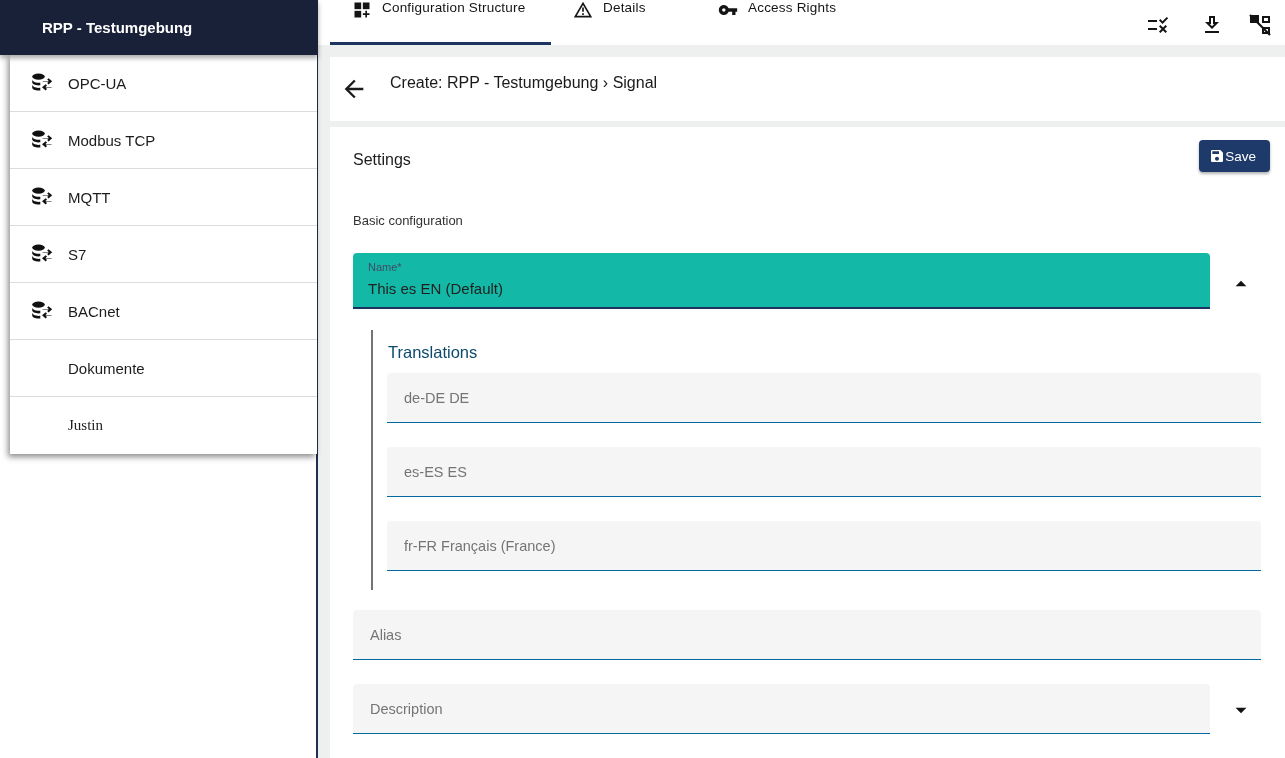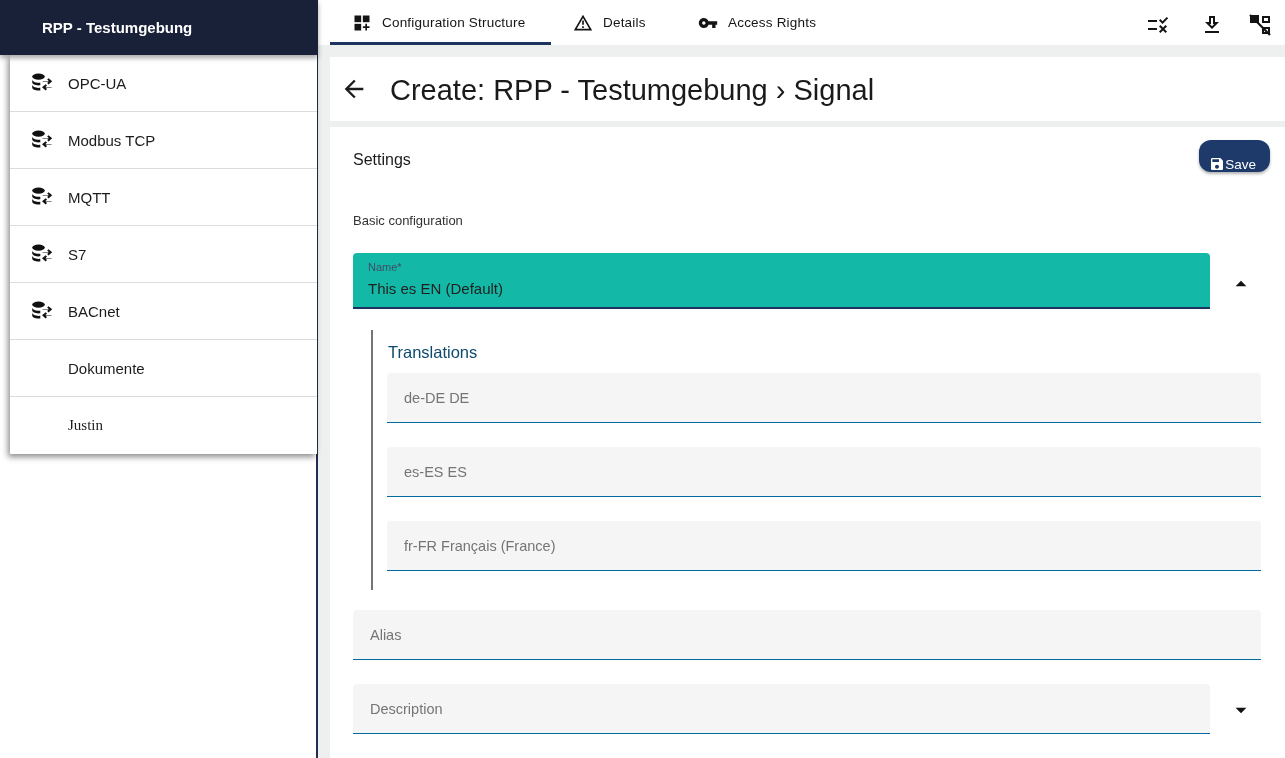--- a/index.html
+++ b/index.html
@@ -15,37 +15,37 @@
   .side-panel { position:absolute; left:10px; top:55px; width:307px; background:#fff;
     box-shadow:-2px 3px 6px rgba(0,0,0,.45); z-index:4; }
   .side-item { height:57px; display:flex; align-items:center; border-bottom:1px solid #dcdcdc;
     cursor:pointer; background:#fff; }
   .side-item .ic { width:24px; height:24px; margin-left:20px; flex:0 0 24px; color:#111; }
   .side-item .spacer { width:24px; margin-left:20px; flex:0 0 24px; }
   .side-item .lbl { margin-left:14px; font-size:15px; color:#1c1c1c; }
 
   
   .tabbar { position:absolute; left:318px; top:0; width:967px; height:45px; background:#fff; }
-  .tab { position:absolute; top:0; height:45px; display:flex; align-items:center; cursor:pointer; }
+  .tab { position:absolute; top:0; height:45px; display:flex; align-items:flex-start; cursor:pointer; }
   .tab .tic { width:20px; height:20px; color:#141414; margin-right:10px; }
   .tab .tlbl { font-size:13.5px; font-weight:500; color:#141414; letter-spacing:.2px; }
   .tab-underline { position:absolute; left:12px; top:42px; width:221px; height:3px; background:#1d3461; }
   .tb-action { position:absolute; top:13px; width:24px; height:24px; color:#141414; cursor:pointer; }
 
   .content { position:absolute; left:318px; top:45px; width:967px; height:713px; background:#eef0f0; }
 
   .title-card { position:absolute; left:12px; top:12px; right:0; height:64px; background:#fff; }
   .back-btn { position:absolute; left:10px; top:18px; width:28px; height:28px; color:#1c1c1c; cursor:pointer; }
-  .page-title { position:absolute; left:60px; top:17px; font-size:29px; color:#1a1a1a; }
+  .page-title { position:absolute; left:60px; top:17px; font-size:16px; color:#1a1a1a; }
 
   .main-card { position:absolute; left:12px; top:82px; right:0; bottom:0; background:#fff; }
   .settings-label { position:absolute; left:23px; top:24px; font-size:16px; color:#1c1c1c; }
   .save-btn { position:absolute; right:15px; top:13px; height:32px; padding:0 14px 0 10px;
-    background:#1e3a6a; border:none; border-radius:12px; color:#fff; font-size:13.5px;
-    font-family:inherit; display:flex; align-items:flex-end; cursor:pointer;
+    background:#1e3a6a; border:none; border-radius:4px; color:#fff; font-size:13.5px;
+    font-family:inherit; display:flex; align-items:center; cursor:pointer;
     box-shadow:0 2px 3px rgba(0,0,0,.3); }
   .save-btn .sic { width:16px; height:16px; }
 
   .group-label { position:absolute; left:23px; top:86px; font-size:13px; color:#323232; }
 
   .field { position:absolute; background:#f5f5f5; border-radius:4px 4px 0 0;
     border-bottom:1px solid #0369a1; }
   .field input { position:absolute; left:0; top:0; width:100%; height:100%; border:none;
     background:transparent; outline:none; font-family:inherit; font-size:14.5px; color:#1f1f1f;
     padding:0 12px 0 17px; }
@@ -162,21 +162,21 @@
       <span class="tlbl">Configuration Structure</span>
     </div>
     <div class="tab" style="left:255px; width:118px;">
       <span class="tic">
         <svg viewBox="0 0 24 24" fill="currentColor">
             <path d="M12 5.99L19.53 19H4.47L12 5.99M12 2L1 21h22L12 2zm1 14h-2v2h2v-2zm0-7h-2v5h2v-5z"></path>
           </svg>
       </span>
       <span class="tlbl">Details</span>
     </div>
-    <div class="tab" style="left:380px; width:145px;">
+    <div class="tab" style="left:400px; width:145px;">
       <span class="tic">
         <svg viewBox="0 0 24 24" fill="currentColor">
             <path d="M12.65 10C11.83 7.67 9.61 6 7 6c-3.31 0-6 2.69-6 6s2.69 6 6 6c2.61 0 4.83-1.67 5.65-4H17v4h4v-4h2v-4H12.65zM7 14c-1.1 0-2-.9-2-2s.9-2 2-2 2 .9 2 2-.9 2-2 2z"></path>
           </svg>
       </span>
       <span class="tlbl">Access Rights</span>
     </div>
     <div class="tab-underline"></div>
 
     <span class="tb-action" style="left:828px;">

